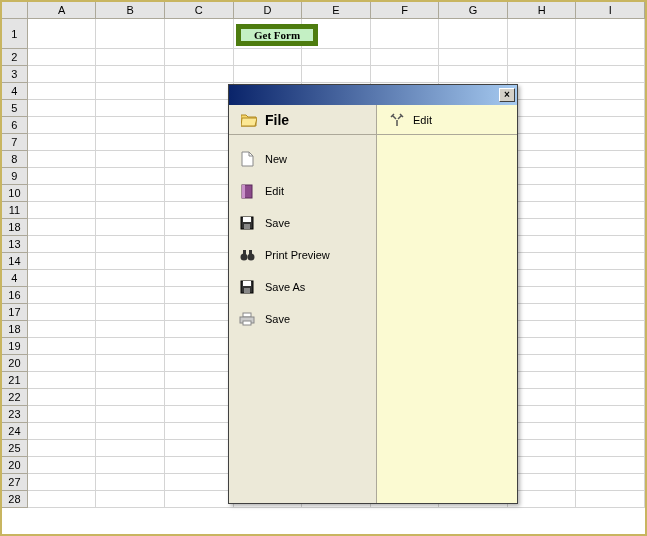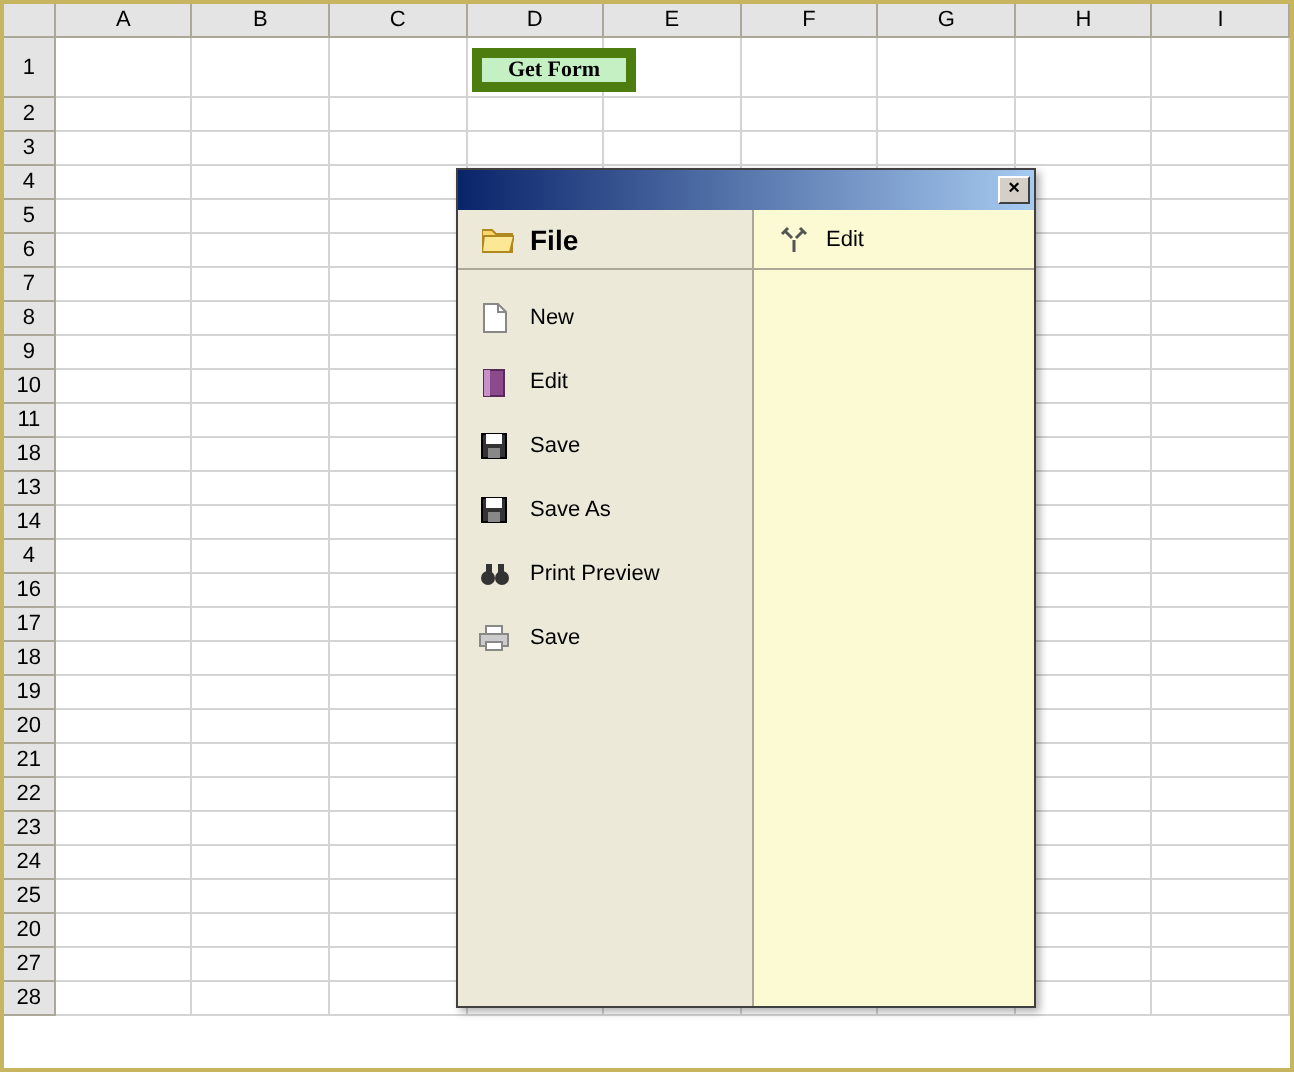--- a/index.html
+++ b/index.html
@@ -560,41 +560,41 @@
         <svg width="14" height="14" viewBox="0 0 14 14">
             <rect x="1" y="1" width="12" height="12" fill="#333" stroke="#000"></rect>
             <rect x="3" y="1" width="8" height="5" fill="#fff"></rect>
             <rect x="4" y="8" width="6" height="5" fill="#888"></rect>
           </svg>
       </span>
       <span>Save</span>
     </div>
     <div class="menu-item">
       <span class="icon">
-        <svg width="14" height="14" viewBox="0 0 14 14">
-            <rect x="1" y="1" width="12" height="12" fill="#333" stroke="#000"></rect>
-            <rect x="3" y="1" width="8" height="5" fill="#fff"></rect>
-            <rect x="4" y="8" width="6" height="5" fill="#888"></rect>
-          </svg>
-      </span>
-      <span>Save As</span>
-    </div>
-    <div class="menu-item">
-      <span class="icon">
         <svg width="15" height="12" viewBox="0 0 15 12">
             <circle cx="4" cy="8" r="3.5" fill="#333"></circle>
             <circle cx="11" cy="8" r="3.5" fill="#333"></circle>
             <rect x="3" y="1" width="3" height="5" fill="#333"></rect>
             <rect x="9" y="1" width="3" height="5" fill="#333"></rect>
           </svg>
       </span>
       <span>Print Preview</span>
     </div>
     <div class="menu-item">
       <span class="icon">
+        <svg width="14" height="14" viewBox="0 0 14 14">
+            <rect x="1" y="1" width="12" height="12" fill="#333" stroke="#000"></rect>
+            <rect x="3" y="1" width="8" height="5" fill="#fff"></rect>
+            <rect x="4" y="8" width="6" height="5" fill="#888"></rect>
+          </svg>
+      </span>
+      <span>Save As</span>
+    </div>
+    <div class="menu-item">
+      <span class="icon">
         <svg width="16" height="14" viewBox="0 0 16 14">
             <rect x="4" y="1" width="8" height="4" fill="#fff" stroke="#888"></rect>
             <rect x="1" y="5" width="14" height="6" fill="#ccc" stroke="#888"></rect>
             <rect x="4" y="9" width="8" height="4" fill="#fff" stroke="#888"></rect>
           </svg>
       </span>
       <span>Save</span>
     </div>
   </div>
 </div>

